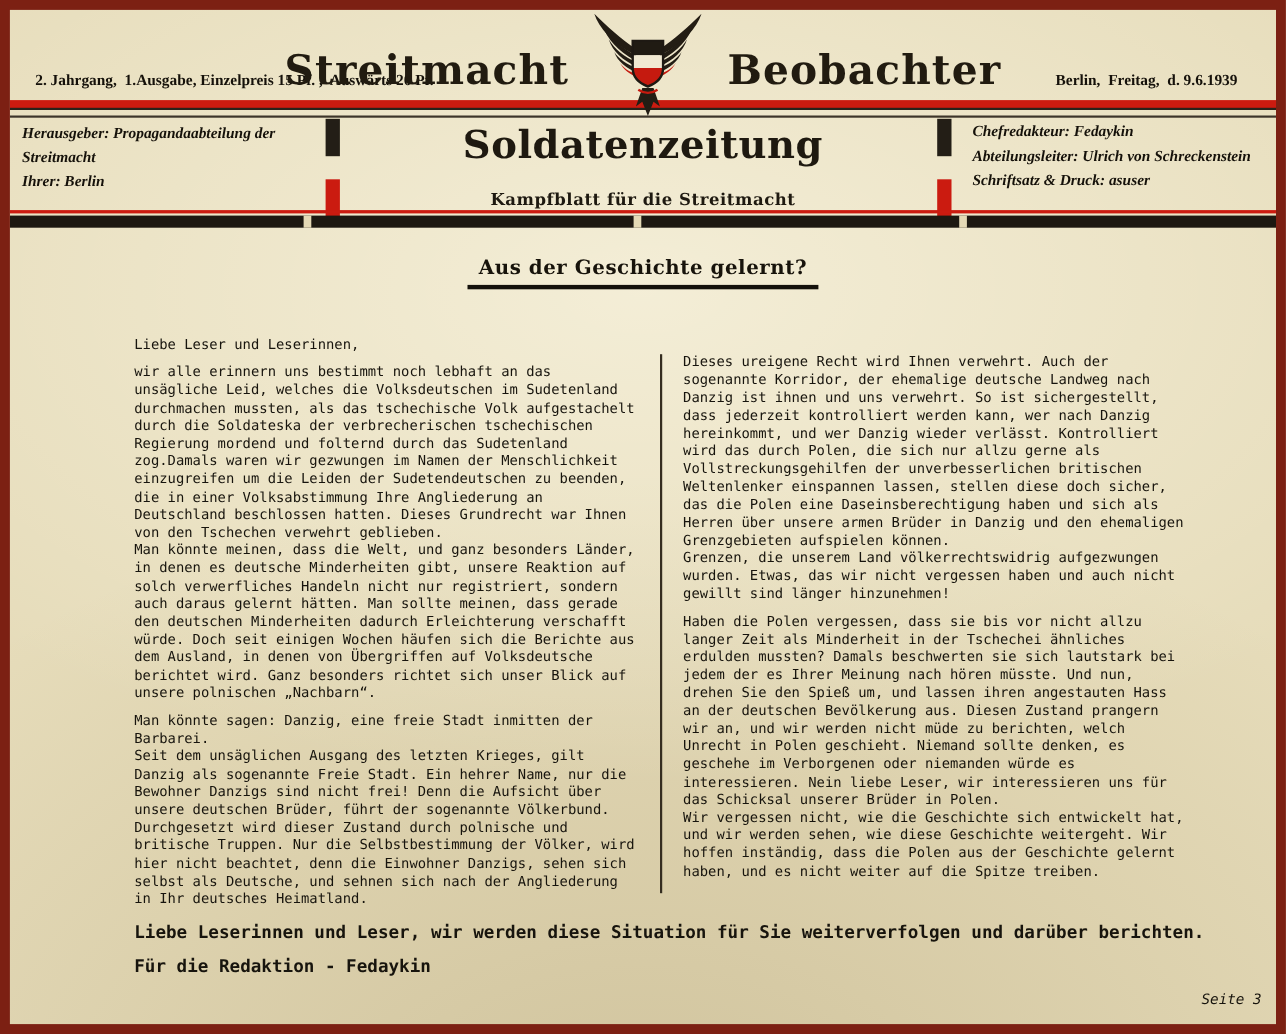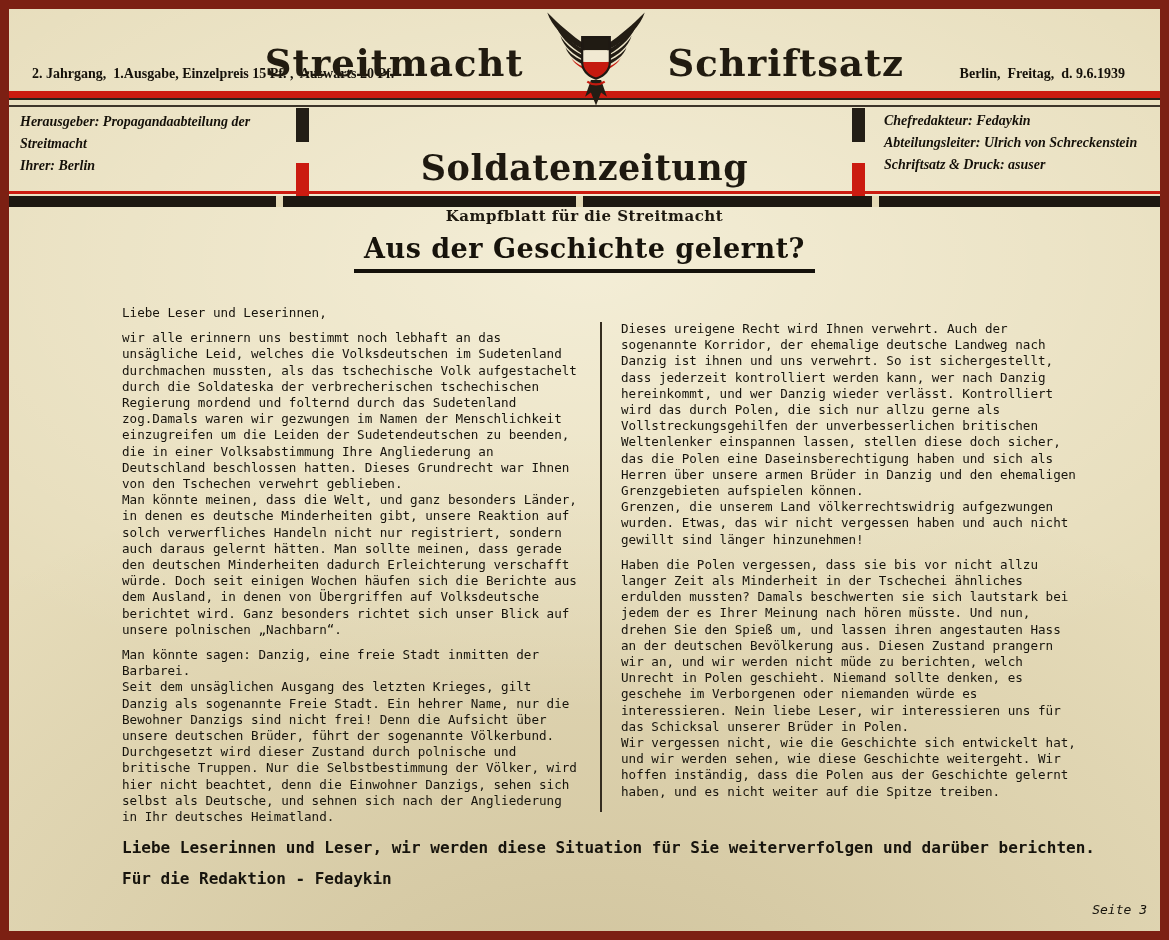--- a/index.html
+++ b/index.html
@@ -37,28 +37,28 @@
   .imprint { position:absolute; font-weight:bold; font-size:14px; line-height:22px; color:#15110a;font-style:italic; }
   .imprint-left { left:20px; top:111px; width:300px; }
   .imprint-right { left:884px; top:110px; width:276px; }
 
   .vbar { position:absolute; width:13px; }
   .vbar.black { top:108px; height:34px; background:#231e16; }
   .vbar.red { top:163px; height:37px; background:#cb1b10; }
 
   .center-title { position:absolute; top:112px; left:0; right:0; text-align:center; }
   .soldat { font-family:"DejaVu Serif", serif; font-weight:bold; font-size:35px;
-    letter-spacing:0.5px; color:#1e1910;margin-top:35px; }
+    letter-spacing:0.5px; color:#1e1910; }
   .kampf { font-family:"DejaVu Serif", serif; font-weight:bold; font-size:15px;
     letter-spacing:0.5px; color:#1e1910; margin-top:19px; }
 
   
   .headline-wrap { position:absolute; top:233px; left:0; right:0; text-align:center; }
   .headline { display:inline-block; font-family:"DejaVu Serif", serif; font-weight:bold;
-    font-size:27px; letter-spacing:0.5px; color:#17130b;
+    font-size:18px; letter-spacing:0.5px; color:#17130b;
     border-bottom:4px solid #14110b; padding:0 10px 5px 10px; }
 
   
   .newscol { position:absolute; width:474px; font-family:"DejaVu Sans Mono", monospace;
     font-size:12.6px; line-height:16.2px; color:#17140d; }
   .newscol .para { white-space:pre; margin:0 0 9px 0; }
   .col-left { left:122px; top:305px; }
   .col-right { left:621px; top:321px; }
   .col-divider { position:absolute; left:600px; top:322px; width:2px; height:490px; background:#352d20; }
 
@@ -99,21 +99,21 @@
       </g>
 
       <path d="M68,95 L60,118 L68,112 L75,130 L82,112 L90,118 L82,95 Z" fill="#231d14"></path>
       <path d="M63,97 Q75,105 87,97" fill="none" stroke-width="3" stroke="#c51a0f"></path>
 
       <path d="M56,36 L94,36 L94,54 L56,54 Z" fill="#201b13"></path>
       <path d="M56,54 L94,54 L94,70 L56,70 Z" fill="#f1e9d2"></path>
       <path d="M56,70 L94,70 Q94,86 75,93 Q56,86 56,70 Z" fill="#c51a0f"></path>
       <path d="M56,36 L94,36 L94,70 Q94,86 75,93 Q56,86 56,70 Z" fill="none" stroke="#1e1913" stroke-width="3"></path>
     </svg>
-    <span class="mast-word">Schriftsatz</span>
+    <span class="mast-word">Beobachter</span>
   </header>
 
   <div class="issue-row">
     <span>2. Jahrgang,  1.Ausgabe, Einzelpreis 15 Pf. ,  Auswärts 20 Pf.</span>
     <span>Berlin,  Freitag,  d. 9.6.1939</span>
   </div>
 
   <div class="rule-top-red"></div>
   <div class="rule-top-thin"></div>
 

